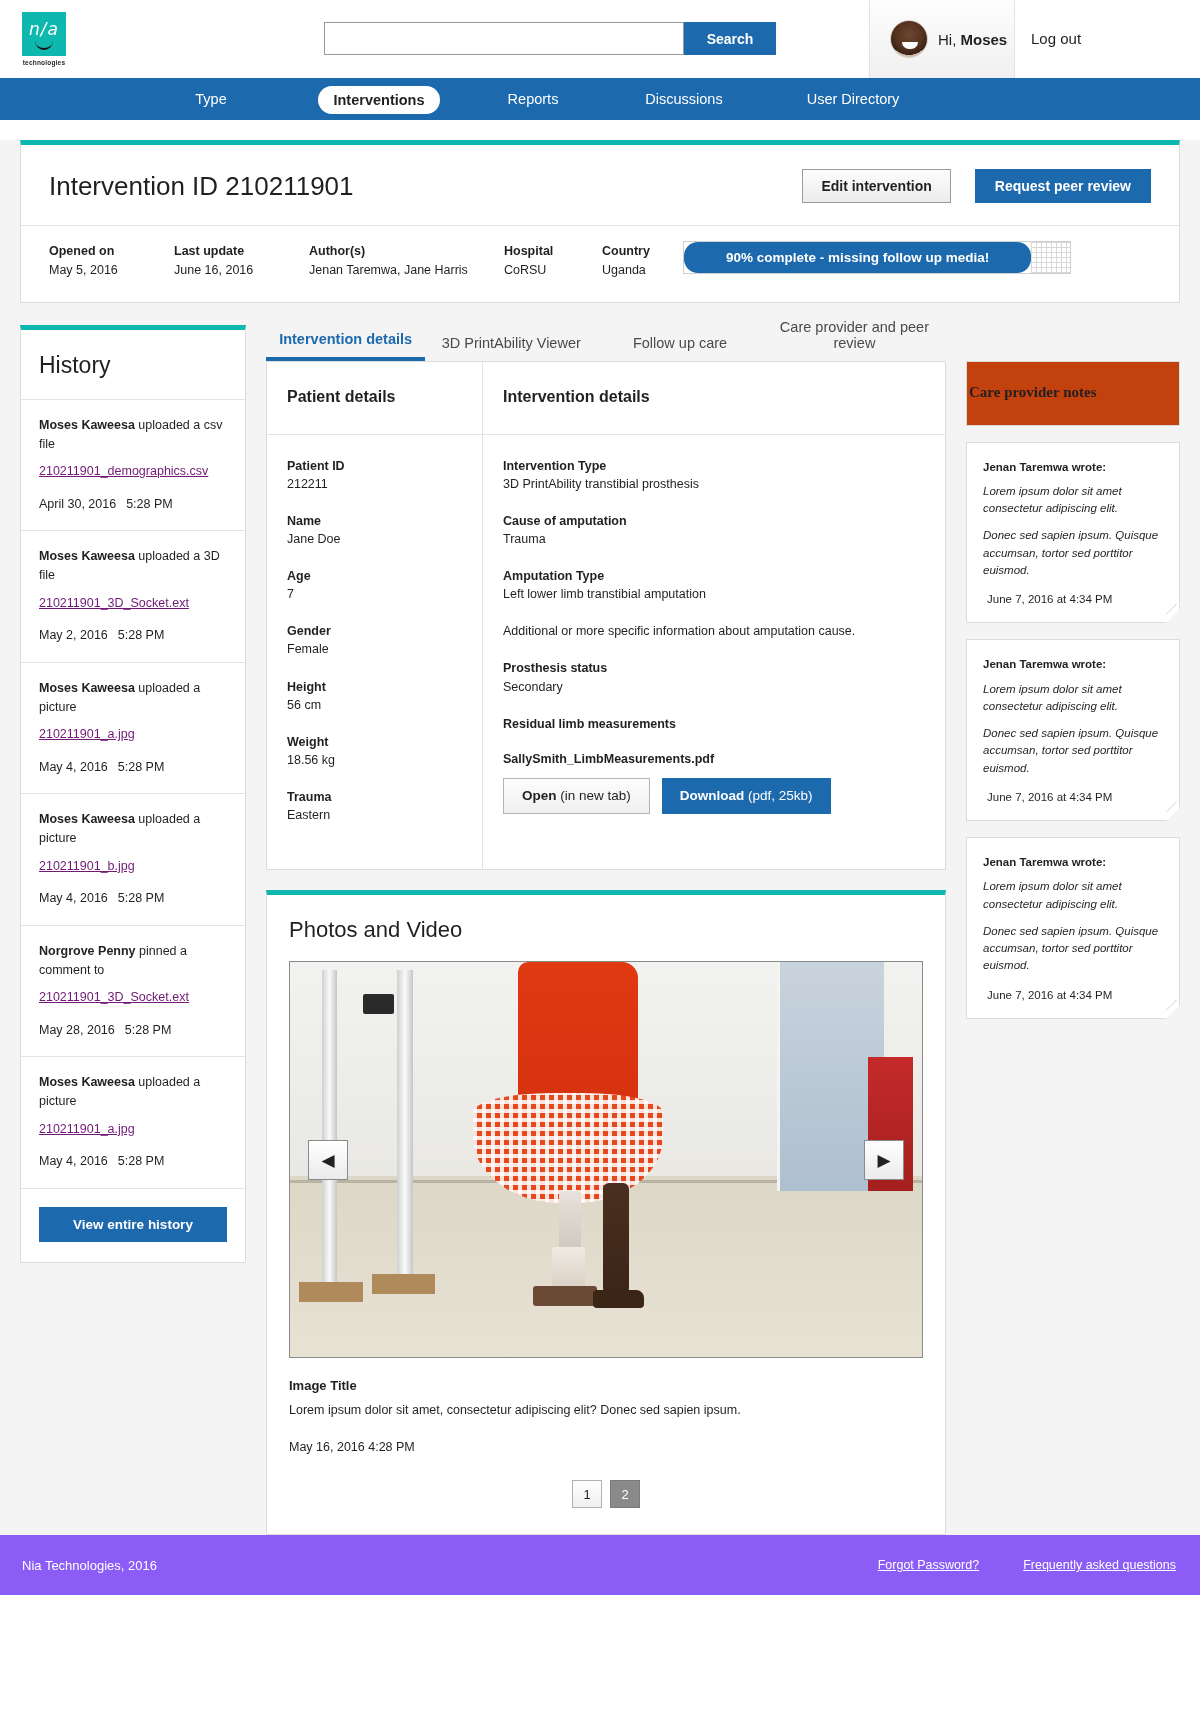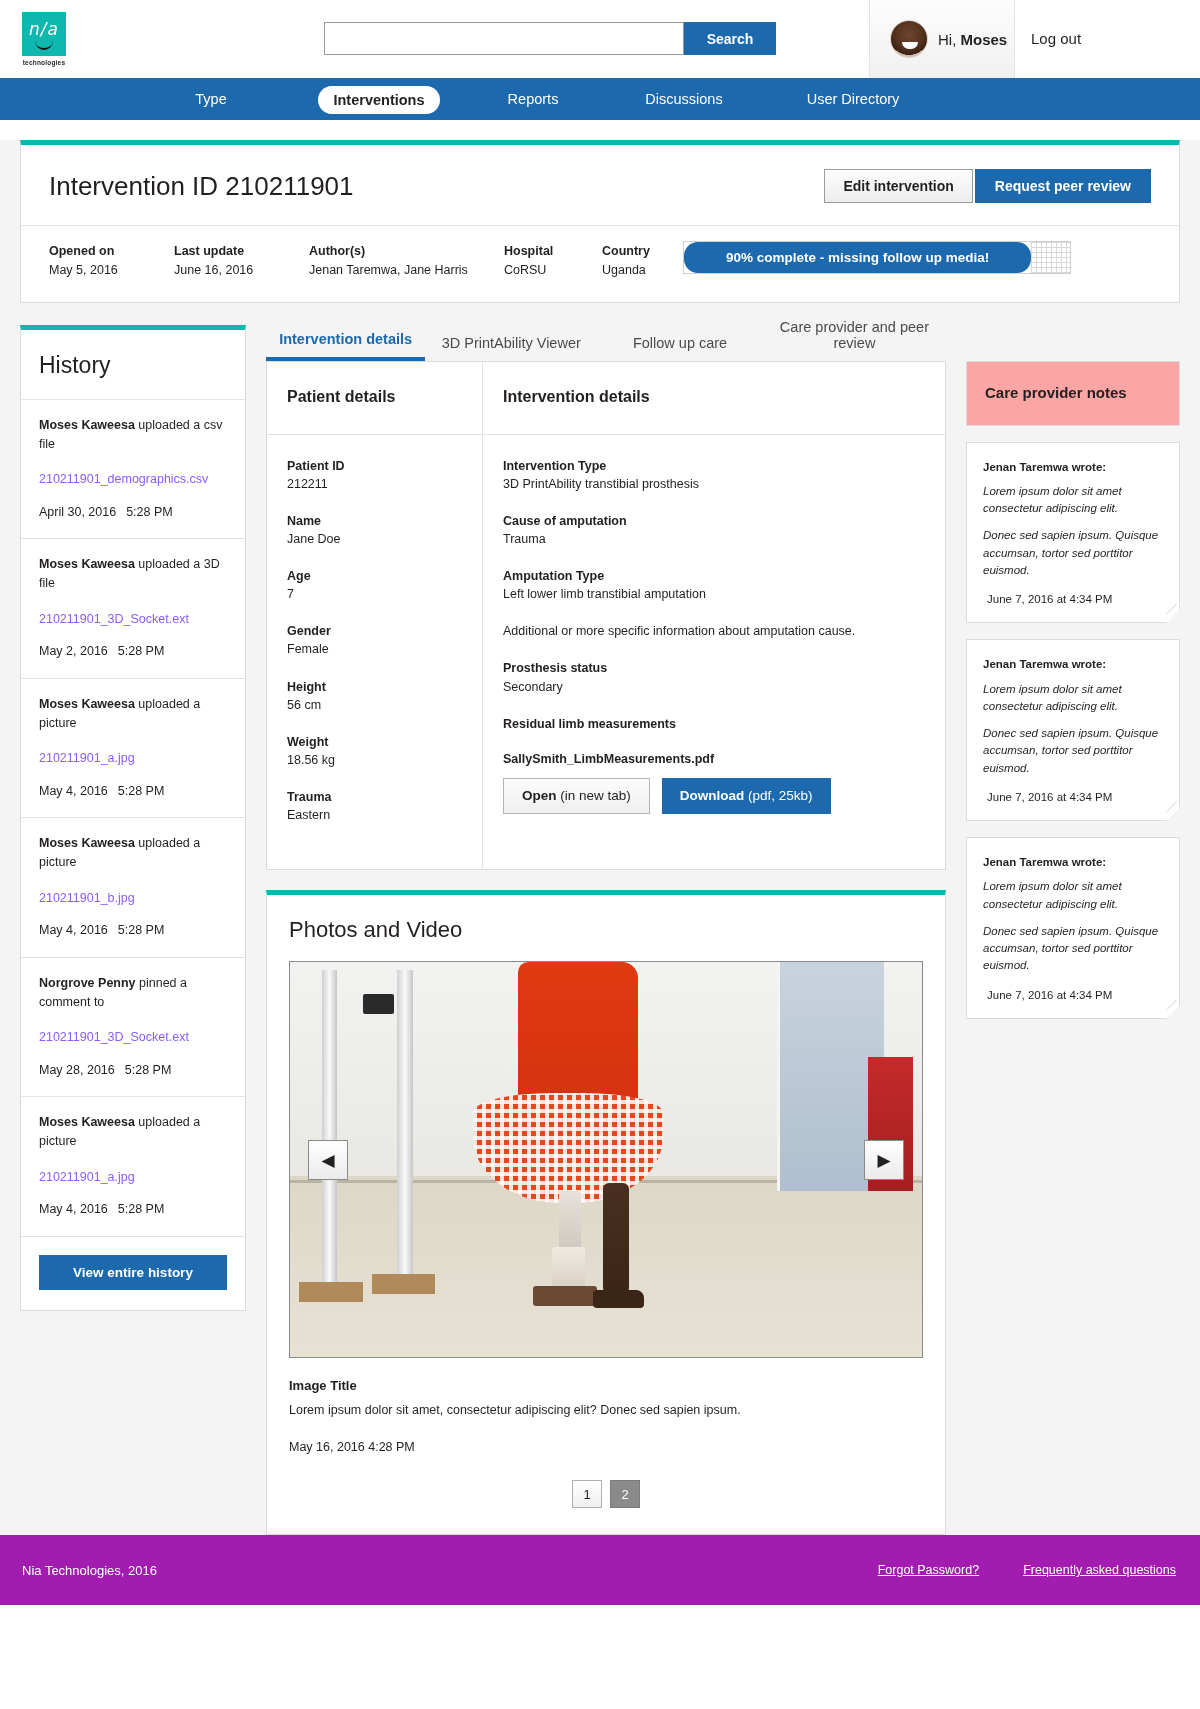--- a/index.html
+++ b/index.html
@@ -163,21 +163,21 @@
     border-top: 5px solid #0fb8ae;
   }
   .int-head {
     padding: 24px 28px 22px 28px;
     display: flex;
     align-items: center;
     justify-content: space-between;
     border-bottom: 1px solid #e4e4e4;
   }
   .int-title { font-size: 26px; font-weight: normal; color: #231f20; }
-  .int-actions { display: flex; gap: 2px; align-items: flex-start; }
+  .int-actions { display: flex; gap: 24px; align-items: flex-start; }
   .btn-outline {
     background: linear-gradient(to bottom,#fdfdfd,#ececec);
     border: 1px solid #9b9b9b;
     font-size: 14px;
     font-weight: bold;
     padding: 0 18px;
     height: 34px;
     cursor: pointer;
     color: #231f20;
     font-family: "Liberation Sans", sans-serif;
@@ -255,22 +255,23 @@
   }
   .hist-item {
     padding: 16px 18px 16px 18px;
     border-bottom: 1px solid #e4e4e4;
     font-size: 12.5px;
     line-height: 1.55;
   }
   .hist-item .who { font-weight: bold; }
   .hist-item .file {
     display: block;
-    color: #8b5cf6;
-    margin-top: 16px;
+    color: #701a75;
+    text-decoration: underline;
+    margin-top: 8px;
     cursor: pointer;
     word-break: break-all;
   }
   .hist-item .when { display: block; margin-top: 13px; }
   .hist-item .when .t { margin-left: 10px; }
   .hist-foot { padding: 18px 18px 20px 18px; }
   .btn-hist {
     background: #1d69ad;
     border: none; color: #fff;
     font-size: 13.5px; font-weight: bold;
@@ -444,26 +445,27 @@
   }
   .pg.active {
     background: #8a8a8a;
     color: #fff;
     border-color: #7a7a7a;
   }
 
   
   .notes-col { width: 214px; flex-shrink: 0; padding-top: 36px; }
   .notes-head-card {
-    background: #fca5a5;
+    background: #c2410c;
     border: 1px solid #dcdcdc;
-    padding: 22px 18px 24px 18px;
+    padding: 22px 18px 24px 2px;
     font-size: 15px;
     font-weight: bold;
     margin-bottom: 16px;
+    font-family: Liberation Serif, serif;
   }
   .note-card {
     background: #ffffff;
     border: 1px solid #dcdcdc;
     padding: 16px 16px 14px 16px;
     margin-bottom: 16px;
     position: relative;
     font-size: 11.5px;
     line-height: 1.5;
   }
@@ -484,22 +486,22 @@
     border-left: 1px solid #dcdcdc;
     transform: rotate(45deg) translate(4px,-4px);
   }
   .note-who { font-weight: bold; margin-bottom: 7px; }
   .note-body { font-style: italic; }
   .note-body p { margin-bottom: 10px; }
   .note-when { margin-top: 12px; padding-left: 4px; }
 
   
   .footer {
-    height: 70px;
-    background: #a21caf;
+    height: 60px;
+    background: #8b5cf6;
     display: flex;
     align-items: center;
     color: #ffffff;
     font-size: 13px;
     position: relative;
   }
   .footer-left { margin-left: 22px; }
   .footer-links {
     position: absolute;
     right: 24px;

